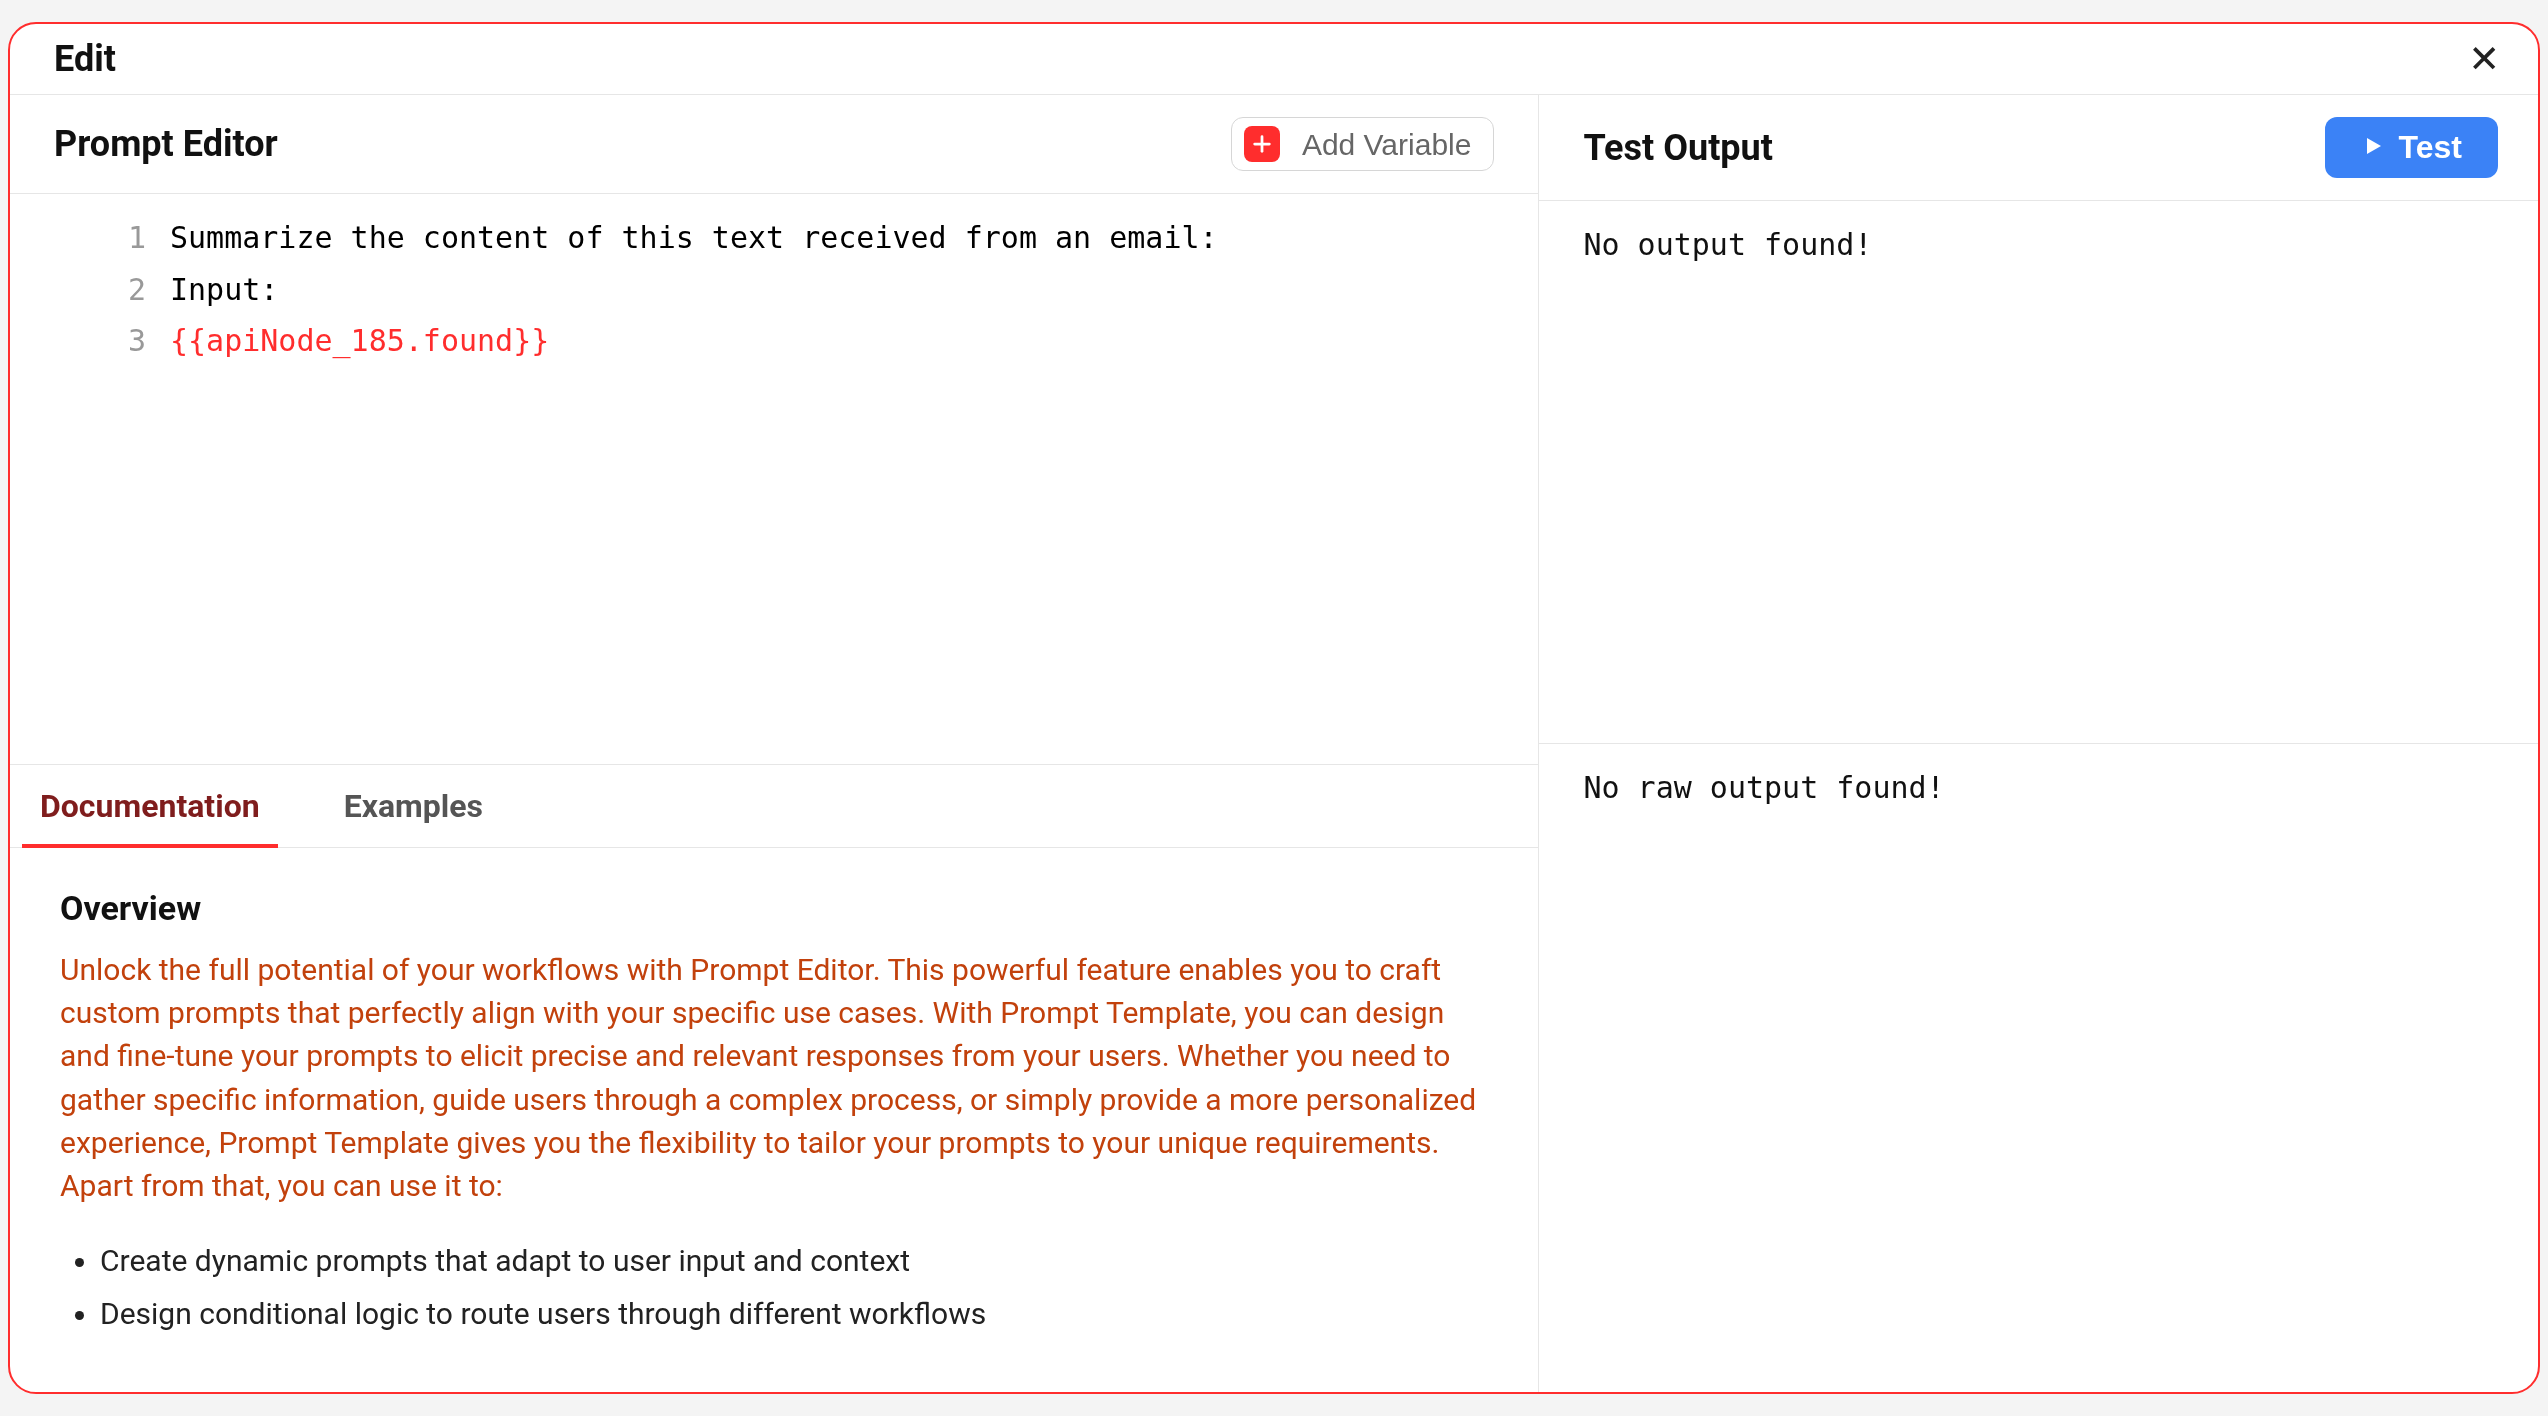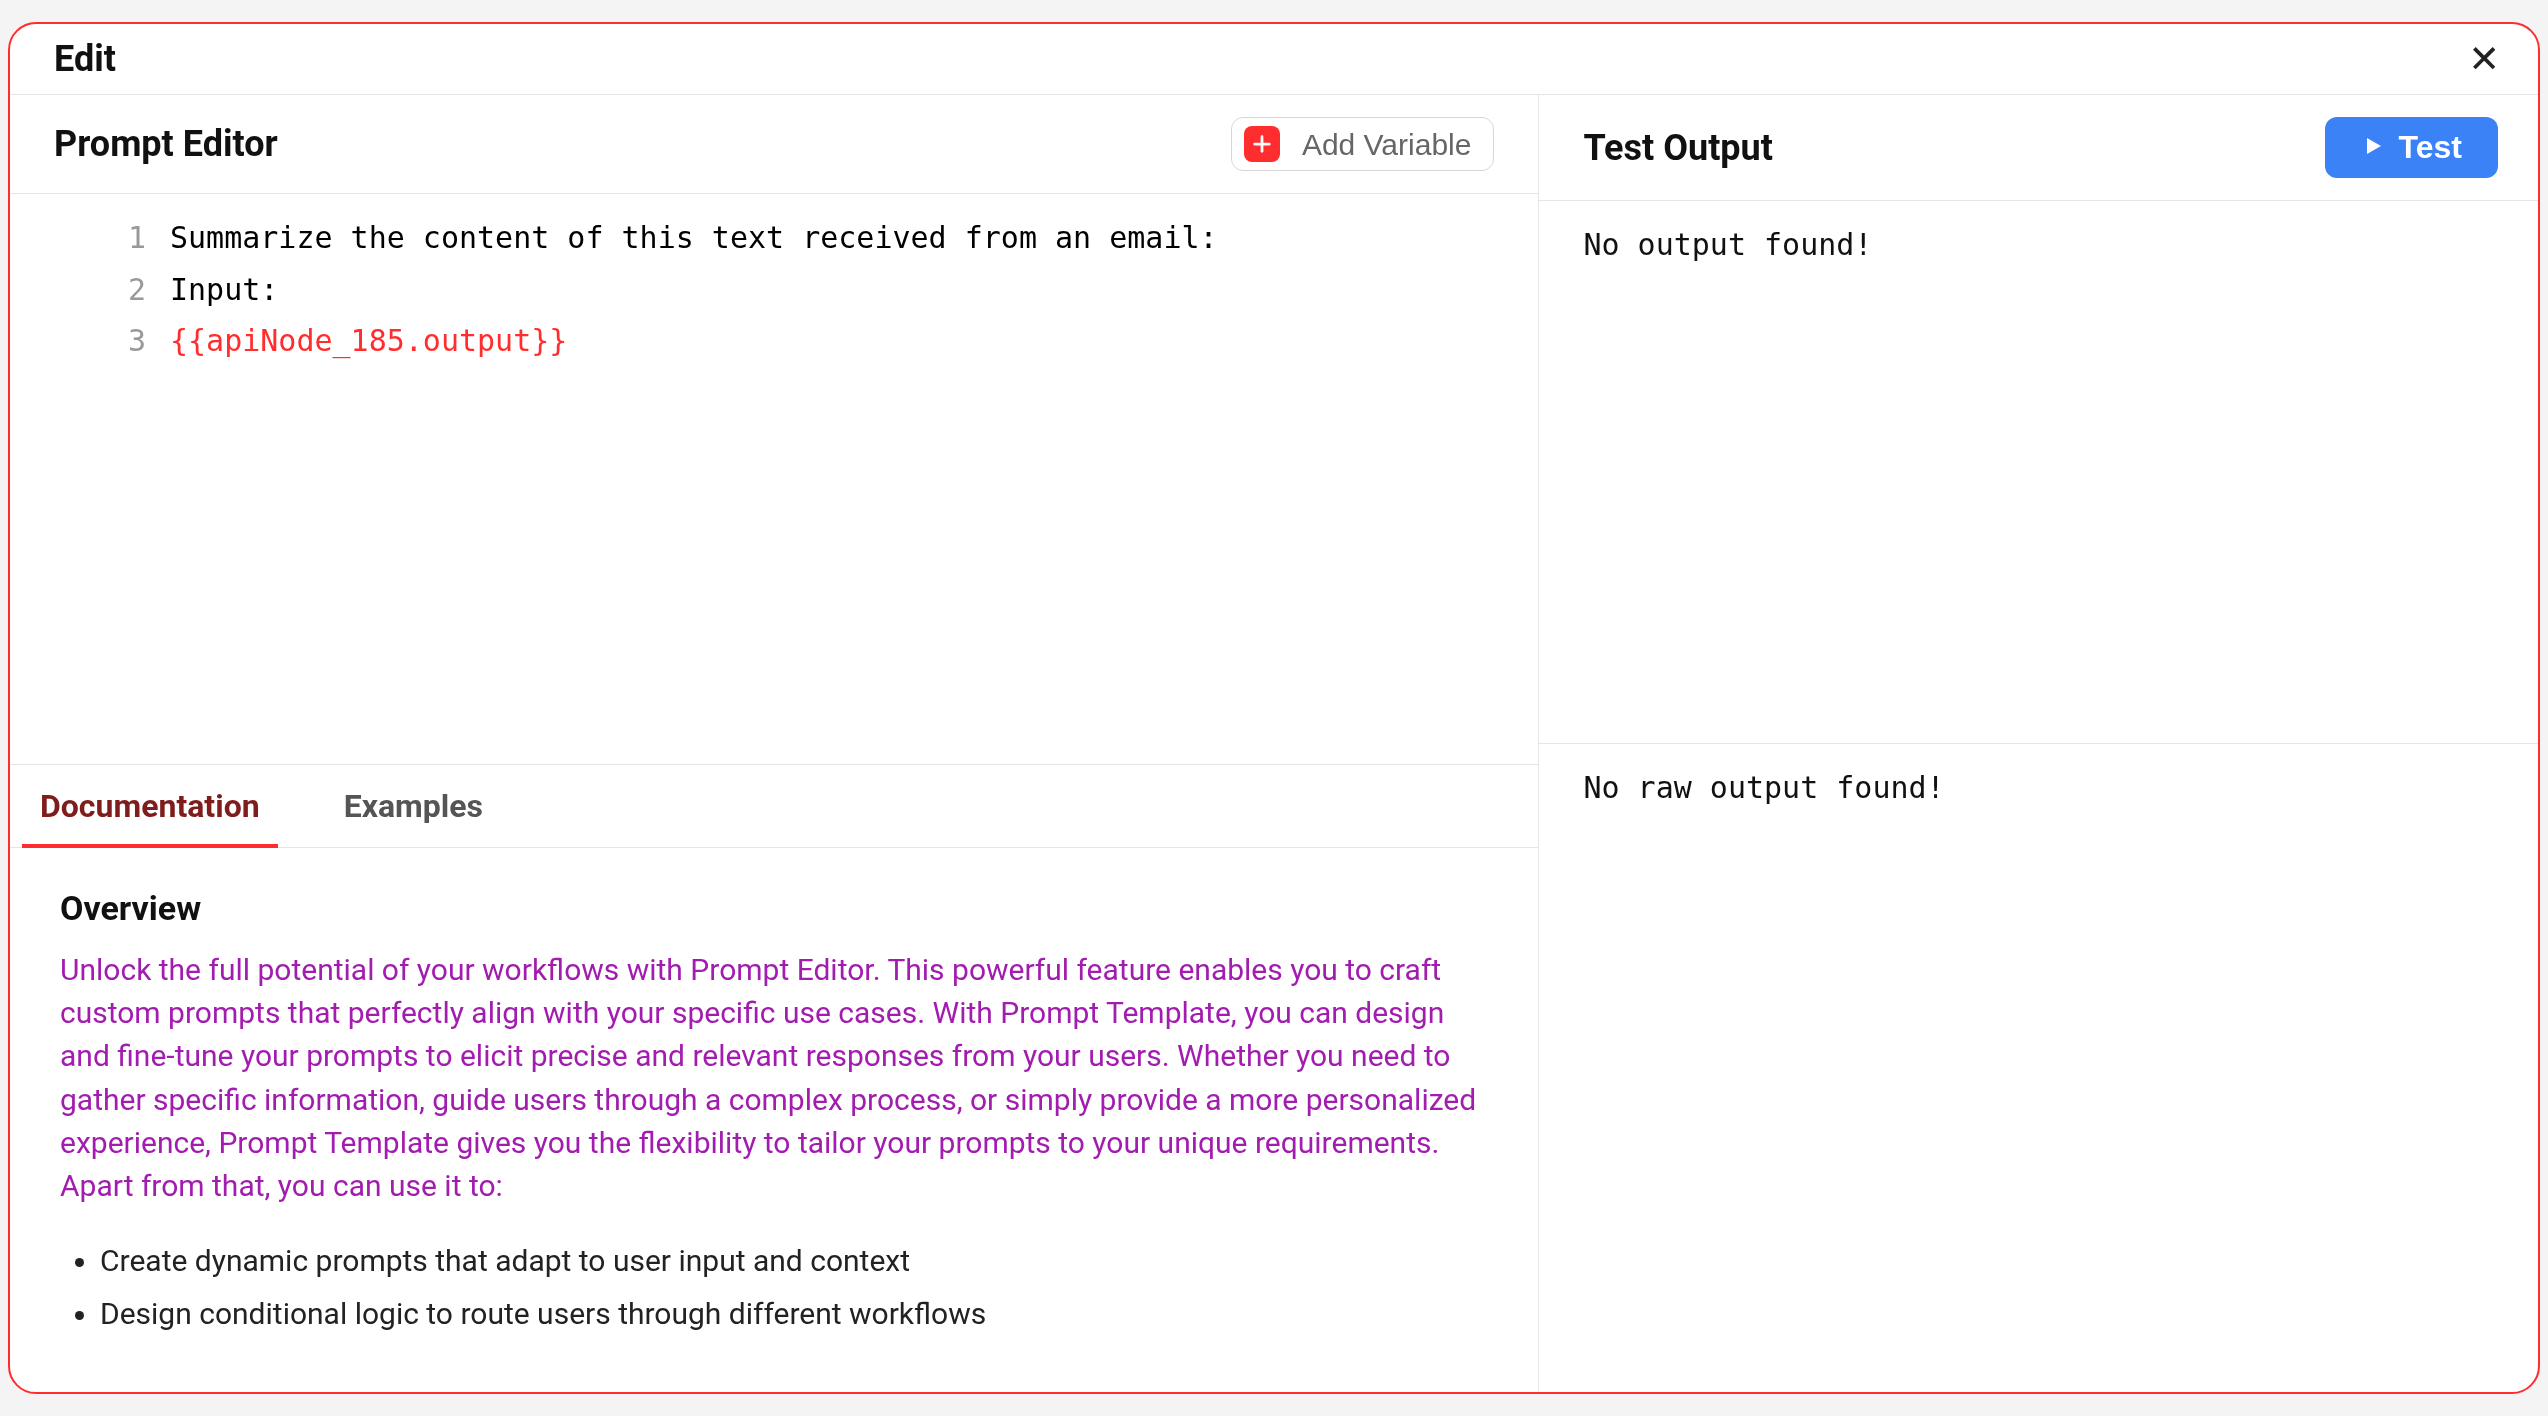--- a/index.html
+++ b/index.html
@@ -166,21 +166,21 @@
 .doc-pane::-webkit-scrollbar-track { background: transparent; }
 .doc-heading {
   font-size: 34px;
   font-weight: 700;
   color: #111;
   margin-bottom: 20px;
 }
 .doc-text {
   font-size: 30px;
   line-height: 1.44;
-  color: #a21caf;
+  color: #c2410c;
   margin-bottom: 28px;
 }
 .doc-list { list-style: disc; padding-left: 40px; }
 .doc-list li {
   font-size: 30px;
   line-height: 1.75;
   color: #222;
 }
 
 .output-section {
@@ -257,21 +257,21 @@
           <div class="code-line">
             <div class="gutter">1</div>
             <div class="code-text">Summarize the content of this text received from an email:</div>
           </div>
           <div class="code-line">
             <div class="gutter">2</div>
             <div class="code-text">Input:</div>
           </div>
           <div class="code-line">
             <div class="gutter">3</div>
-            <div class="code-text var-token">{{apiNode_185.output}}</div>
+            <div class="code-text var-token">{{apiNode_185.found}}</div>
           </div>
         </div>
 
       <div class="tabs-row">
         <div class="tab active">Documentation</div>
         <div class="tab">Examples</div>
       </div>
 
       <div class="doc-pane">
         <div class="doc-heading">Overview</div>

